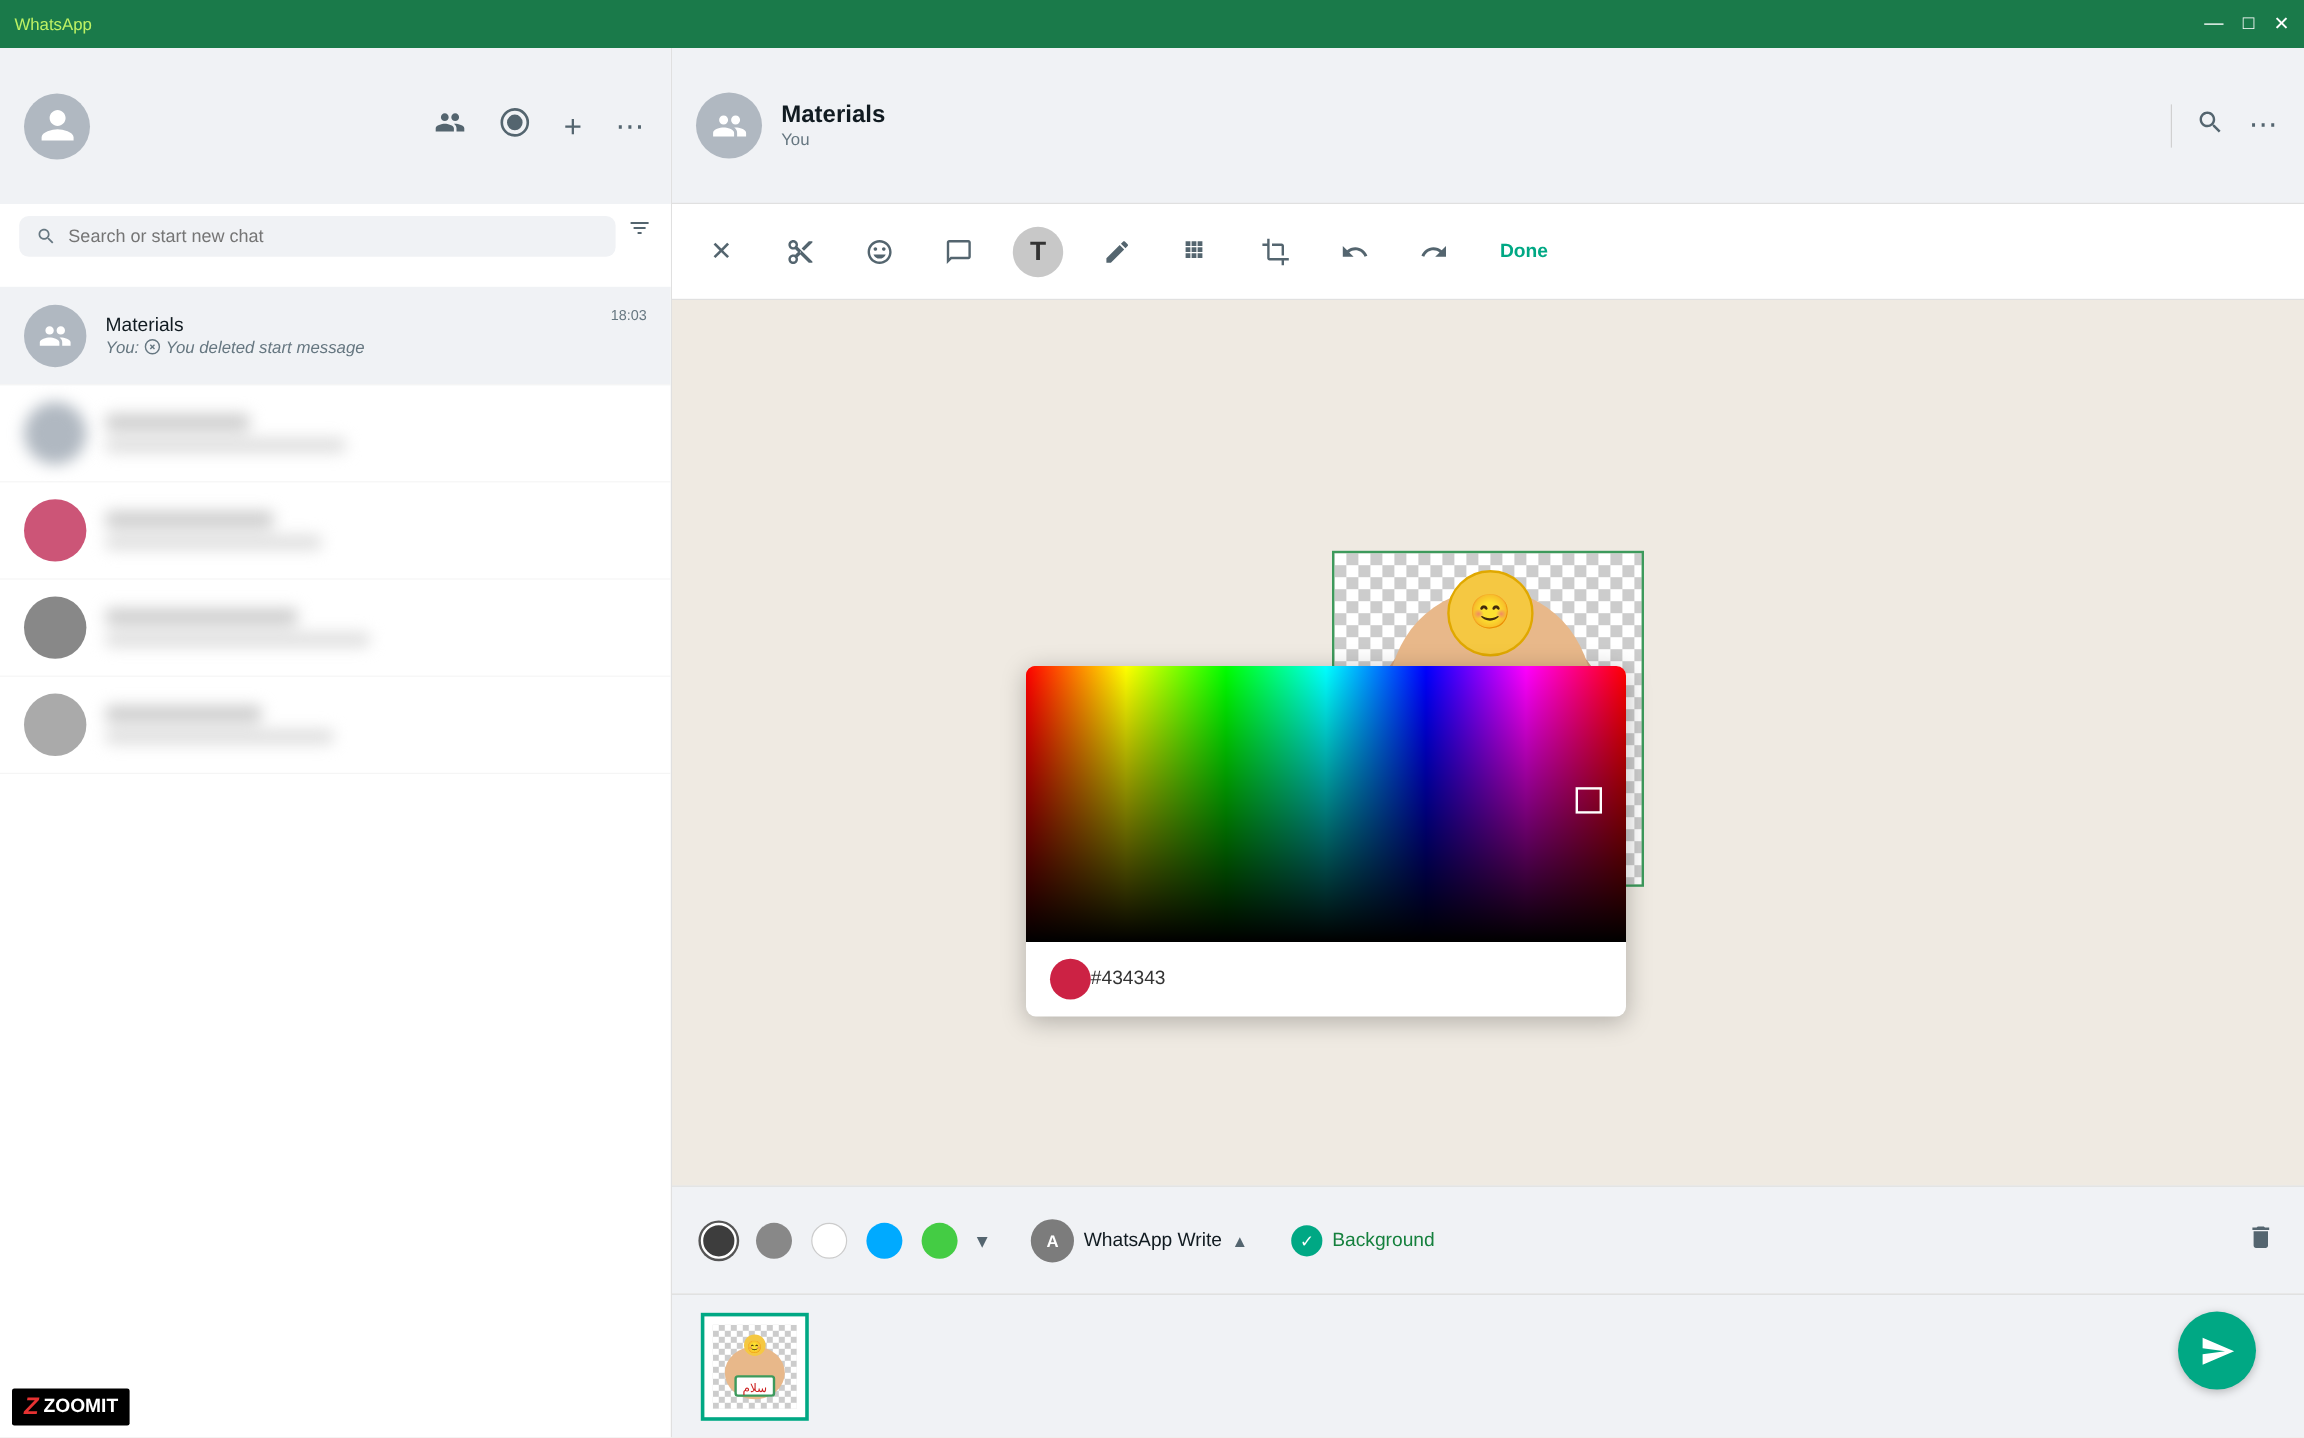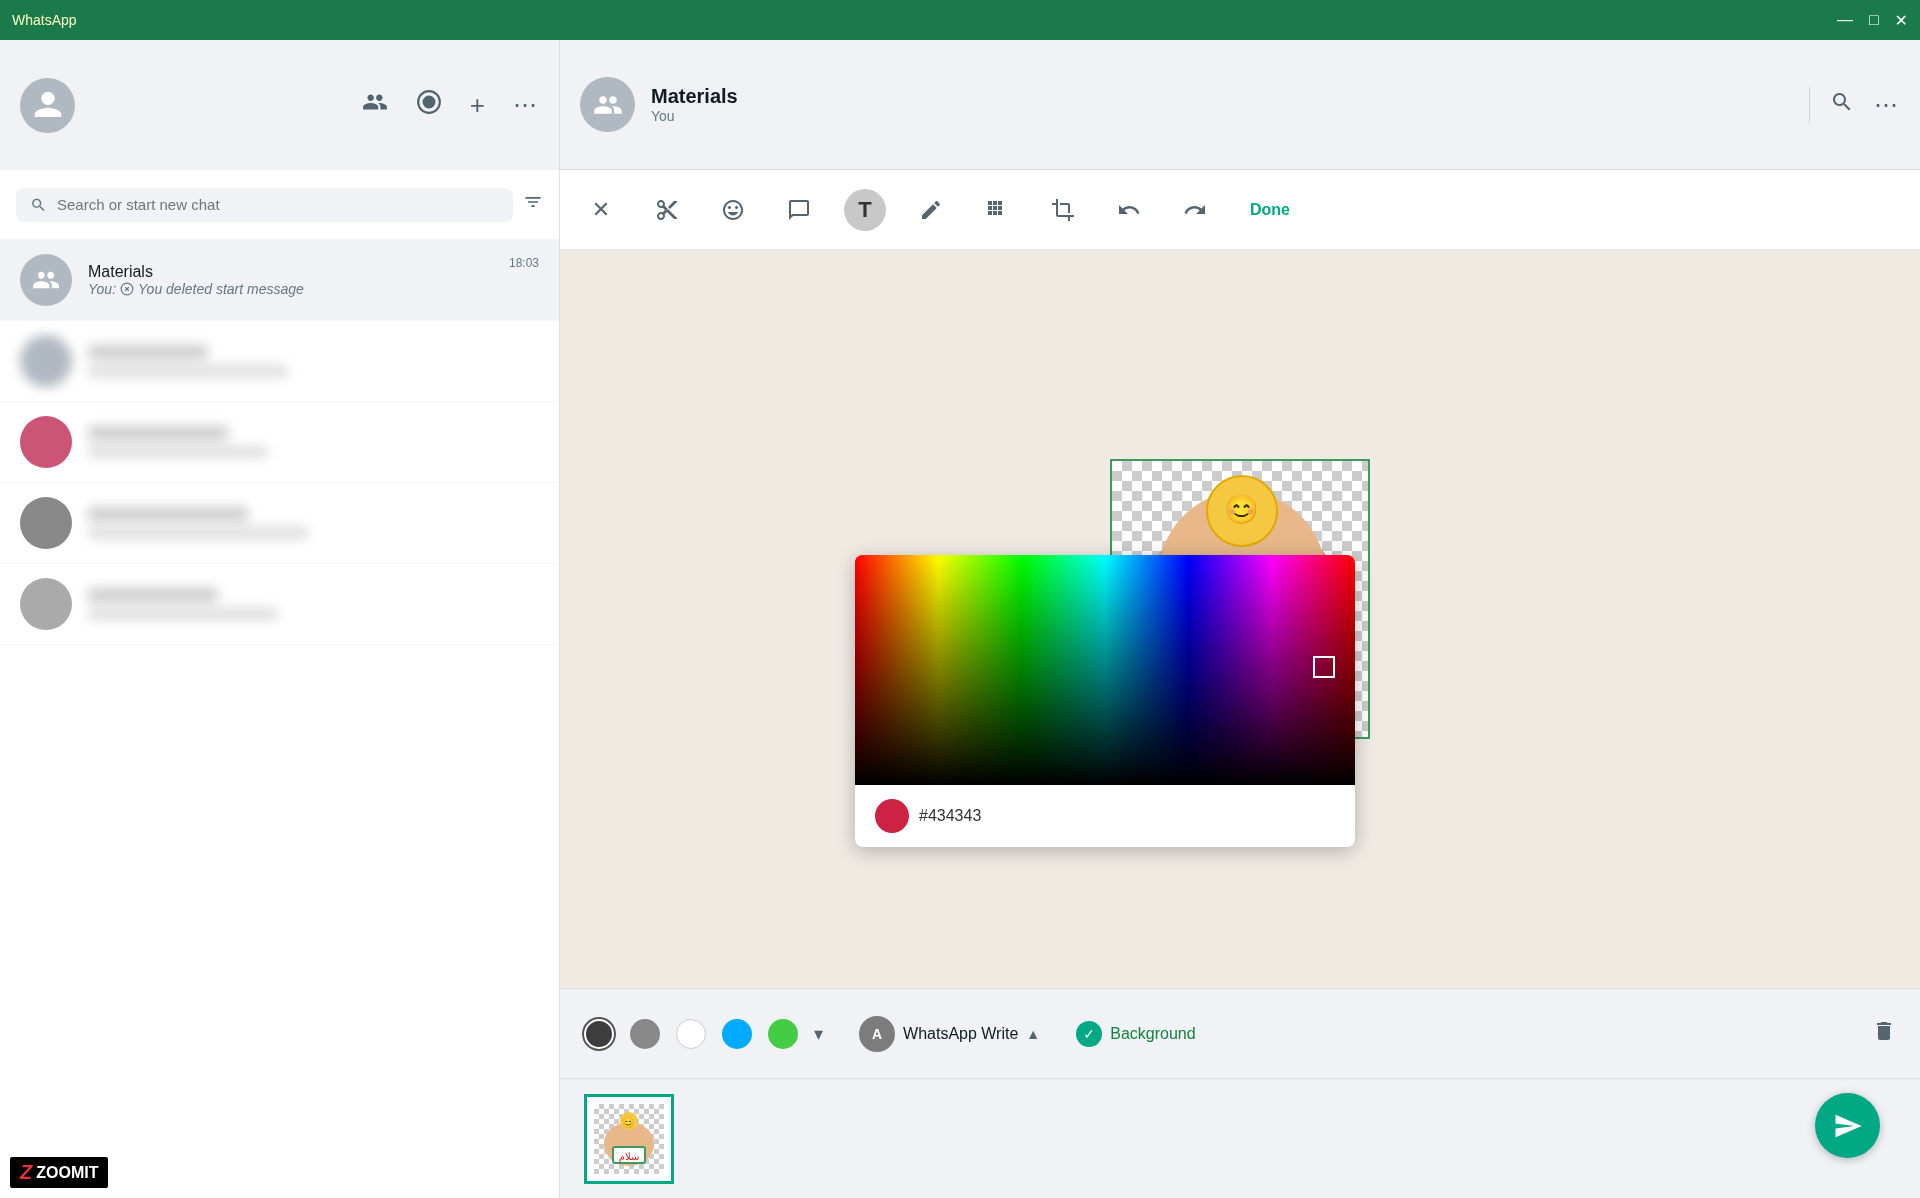--- a/index.html
+++ b/index.html
@@ -12,21 +12,21 @@
       background: #1a7a4a;
       display: flex;
       align-items: center;
       justify-content: space-between;
       padding: 0 12px;
       position: fixed;
       top: 0;
       z-index: 100;
     }
     .titlebar-title {
-      color: #fef9c3;
+      color: #bef264;
       font-size: 14px;
       font-weight: 500;
     }
     .titlebar-controls {
       display: flex;
       gap: 16px;
       align-items: center;
     }
     .titlebar-btn {
       color: white;
@@ -86,21 +86,21 @@
       font-size: 22px;
       color: #54656f;
       cursor: pointer;
     }
 
     
     .search-bar {
       height: 70px;
       padding: 10px 16px;
       display: flex;
-      align-items: center;
+      align-items: flex-start;
       gap: 10px;
       background: #fff;
       border-bottom: 1px solid #f0f2f5;
     }
     .search-input-wrapper {
       flex: 1;
       background: #f0f2f5;
       border-radius: 8px;
       display: flex;
       align-items: center;
@@ -441,21 +441,21 @@
       height: 230px;
       position: absolute;
       left: 0;
       top: 0;
       background: linear-gradient(to bottom, #ff0000, #ff8800, #ffff00, #00ff00, #00ffff, #0000ff, #ff00ff, #ff0000);
     }
     .color-picker-bottom {
       padding: 14px 20px;
       display: flex;
       align-items: center;
-      gap: 10px;
+      gap: 0;
     }
     .color-swatch {
       width: 34px;
       height: 34px;
       border-radius: 50%;
       background: #cc2244;
       flex-shrink: 0;
     }
     .color-hex-input {
       font-size: 16px;

